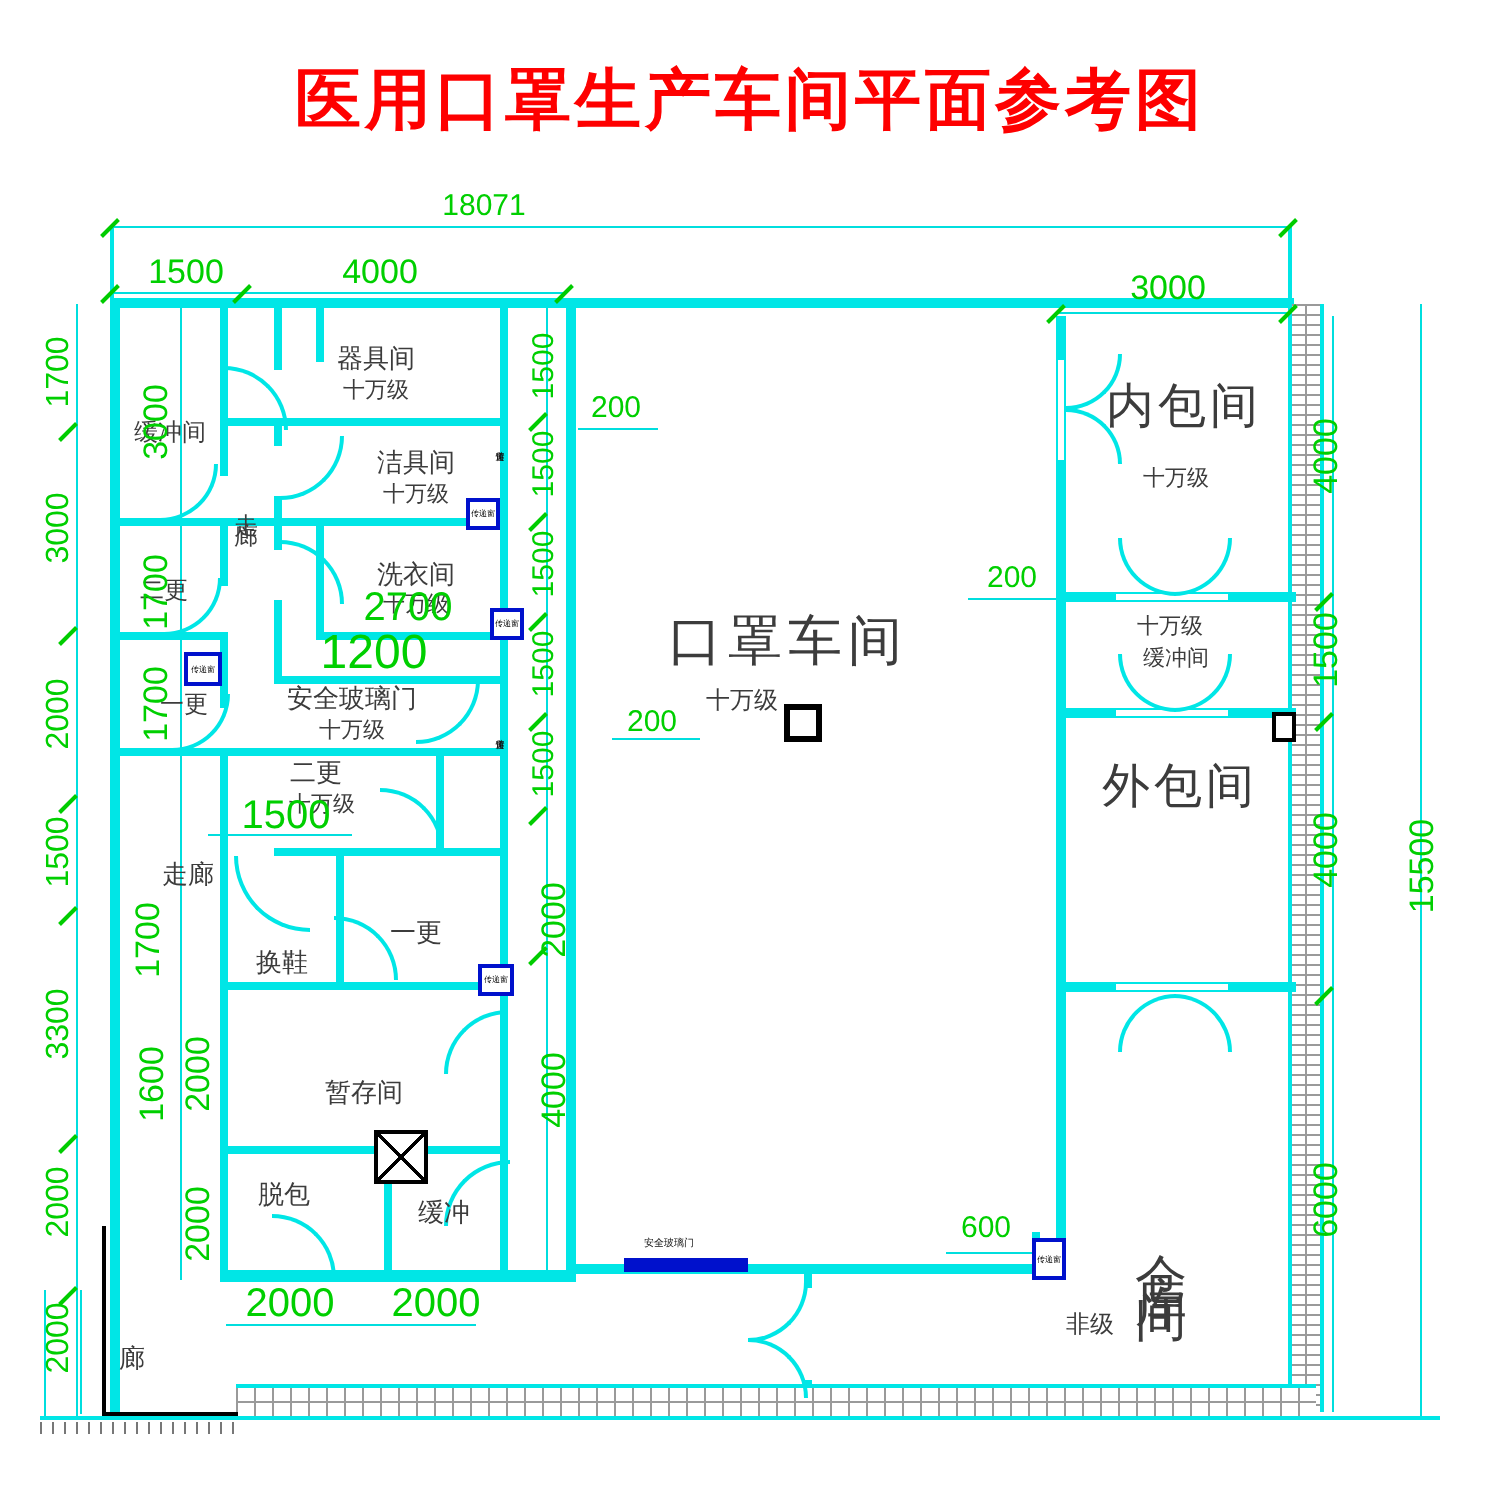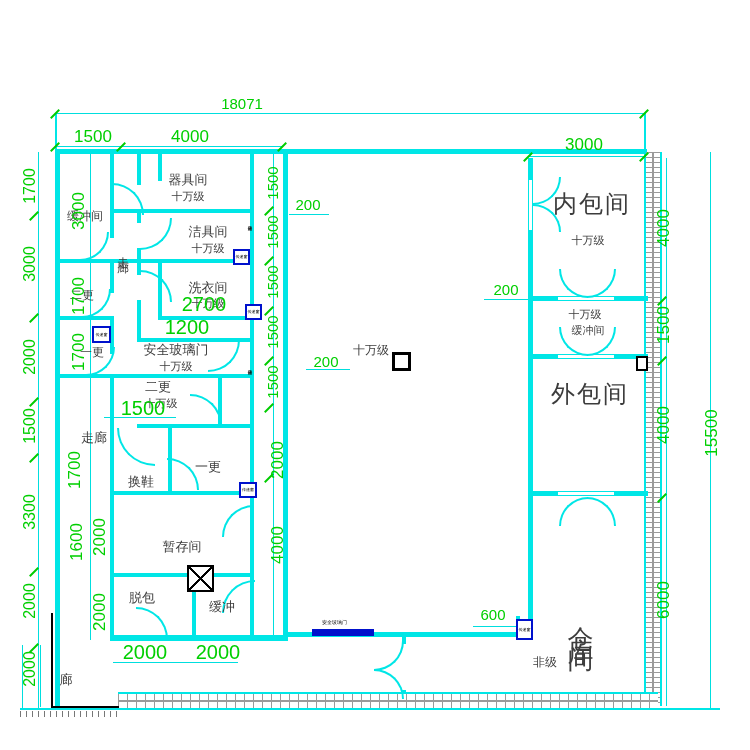--- a/index.html
+++ b/index.html
@@ -39,20 +39,21 @@
     linear-gradient(to bottom right,transparent calc(50% - 1px),#000 calc(50% - 1px),#000 calc(50% + 1px),transparent calc(50% + 1px)),#fff;}
   .sq{position:absolute;border:3px solid #000;background:#fff;z-index:5;}
   .bluebar{position:absolute;background:#0011cc;z-index:6;}
   .tiny{position:absolute;font-size:5px;color:#111;z-index:7;line-height:1;white-space:nowrap;}
   .tinyv{position:absolute;font-size:4.5px;color:#111;z-index:7;line-height:1;writing-mode:vertical-rl;}
 </style>
 </head>
 <body>
 
 <div id="canvas">
+  <div id="title">医用口罩生产车间平面参考图</div>
 
   <div id="plan">
 
     <div class="dl" style="left:55px;top:113px;width:590px;height:1px"></div>
     <div class="dl" style="left:55px;top:146px;width:228px;height:1px"></div>
     <div class="dl" style="left:528px;top:156px;width:117px;height:1px"></div>
     <div class="dl" style="left:38px;top:152px;width:1px;height:556px"></div>
     <div class="dl" style="left:90px;top:152px;width:1px;height:488px"></div>
     <div class="dl" style="left:273px;top:152px;width:1px;height:484px"></div>
     <div class="dl" style="left:666px;top:158px;width:1px;height:548px"></div>
@@ -209,21 +210,21 @@
     <div class="dim v" style="left:277px;top:545px;font-size:17px">4000</div>
 
     <div class="dim v" style="left:663px;top:228px;font-size:17px">4000</div>
     <div class="dim v" style="left:663px;top:325px;font-size:17px">1500</div>
     <div class="dim v" style="left:663px;top:425px;font-size:17px">4000</div>
     <div class="dim v" style="left:663px;top:600px;font-size:17px">6000</div>
     <div class="dim v" style="left:711px;top:433px;font-size:17px">15500</div>
 
     <div class="dim" style="left:308px;top:204px;font-size:15px">200</div>
     <div class="dim" style="left:204px;top:304px;font-size:20px">2700</div>
-    <div class="dim" style="left:187px;top:327px;font-size:20px">1200</div>
+    <div class="dim" style="left:187px;top:327px;font-size:24px">1200</div>
     <div class="dim" style="left:143px;top:408px;font-size:20px">1500</div>
     <div class="dim" style="left:326px;top:361px;font-size:15px">200</div>
     <div class="dim" style="left:506px;top:289px;font-size:15px">200</div>
     <div class="dim" style="left:493px;top:614px;font-size:15px">600</div>
     <div class="dim" style="left:145px;top:652px;font-size:20px">2000</div>
     <div class="dim" style="left:218px;top:652px;font-size:20px">2000</div>
 
     <div class="room" style="left:188px;top:179px;font-size:13px">器具间</div>
     <div class="room" style="left:188px;top:196px;font-size:11px">十万级</div>
     <div class="room" style="left:85px;top:216px;font-size:12px">缓冲间</div>
@@ -237,20 +238,21 @@
     <div class="room" style="left:176px;top:349px;font-size:13px">安全玻璃门</div>
     <div class="room" style="left:176px;top:366px;font-size:11px">十万级</div>
     <div class="room" style="left:158px;top:386px;font-size:13px">二更</div>
     <div class="room" style="left:161px;top:403px;font-size:11px">十万级</div>
     <div class="room" style="left:94px;top:437px;font-size:13px">走廊</div>
     <div class="room" style="left:141px;top:481px;font-size:13px">换鞋</div>
     <div class="room" style="left:208px;top:466px;font-size:13px">一更</div>
     <div class="room" style="left:182px;top:546px;font-size:13px">暂存间</div>
     <div class="room" style="left:142px;top:597px;font-size:13px">脱包</div>
     <div class="room" style="left:222px;top:606px;font-size:13px">缓冲</div>
+    <div class="room" style="left:394px;top:321px;font-size:27px;letter-spacing:3px">口罩车间</div>
     <div class="room" style="left:371px;top:350px;font-size:12px">十万级</div>
     <div class="room" style="left:592px;top:204px;font-size:24px;letter-spacing:2px">内包间</div>
     <div class="room" style="left:588px;top:240px;font-size:11px">十万级</div>
     <div class="room" style="left:585px;top:314px;font-size:11px">十万级</div>
     <div class="room" style="left:588px;top:330px;font-size:11px">缓冲间</div>
     <div class="room" style="left:590px;top:394px;font-size:24px;letter-spacing:2px">外包间</div>
     <div class="room vert" style="left:580px;top:620px;font-size:26px">仓库间</div>
     <div class="room" style="left:545px;top:662px;font-size:12px">非级</div>
     <div class="room" style="left:66px;top:679px;font-size:13px">廊</div>
 

